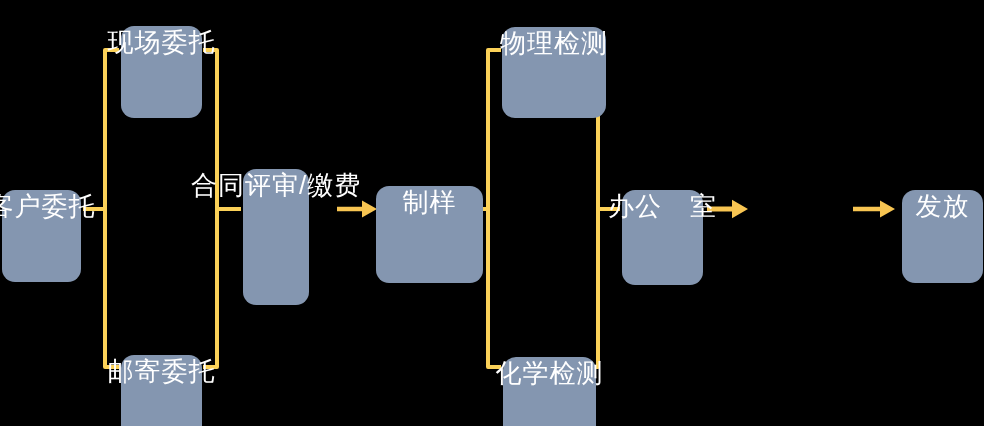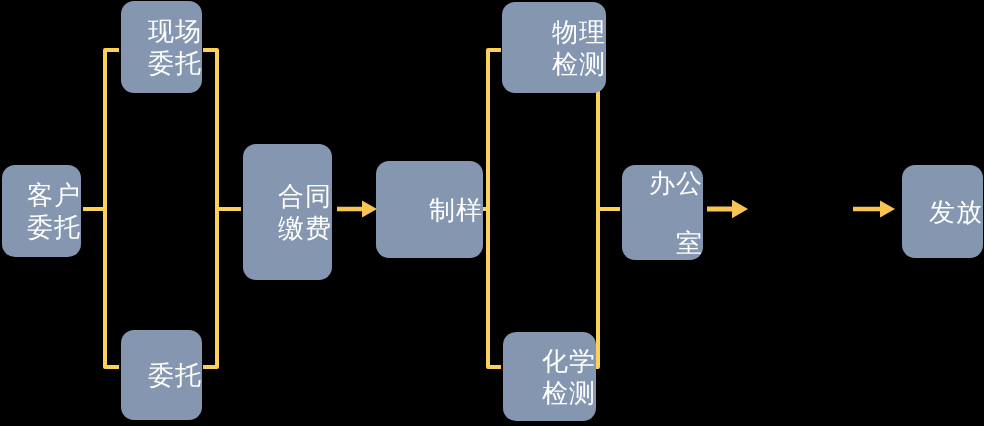--- a/index.html
+++ b/index.html
@@ -19,28 +19,29 @@
     position: absolute;
     left: 0;
     top: 0;
   }
   .node {
     position: absolute;
     background: #8496B0;
     border-radius: 13px;
     color: #FFFFFF;
     display: flex;
-    flex-direction: column;
-    align-items: flex-end;
+    flex-direction: row;
+    align-items: flex-start;
     justify-content: center;
     text-align: center;
     font-size: 26px;
     line-height: 32px;
     letter-spacing: 1px;
     box-sizing: border-box;
+    margin-top: 25px;
   }
   .node span {
     display: block;
     white-space: pre;
   }
 </style>
 </head>
 <body>
 
 <div class="canvas">
@@ -68,25 +69,27 @@
     <span>客户</span>
     <span>委托</span>
   </div>
 
   <div class="node" style="left:121px; top:1px; width:81px; height:92px;">
     <span>现场</span>
     <span>委托</span>
   </div>
 
   <div class="node" style="left:121px; top:330px; width:81px; height:90px;">
+    <span>邮寄</span>
     <span>委托</span>
   </div>
 
-  <div class="node" style="left:243px; top:144px; width:89px; height:136px;">
+  <div class="node" style="left:243px; top:144px; width:66px; height:136px;">
     <span>合同</span>
+    <span>评审/</span>
     <span>缴费</span>
   </div>
 
   <div class="node" style="left:376px; top:161px; width:107px; height:97px;">
     <span>制样</span>
   </div>
 
   <div class="node" style="left:502px; top:2px; width:104px; height:91px;">
     <span>物理</span>
     <span>检测</span>

